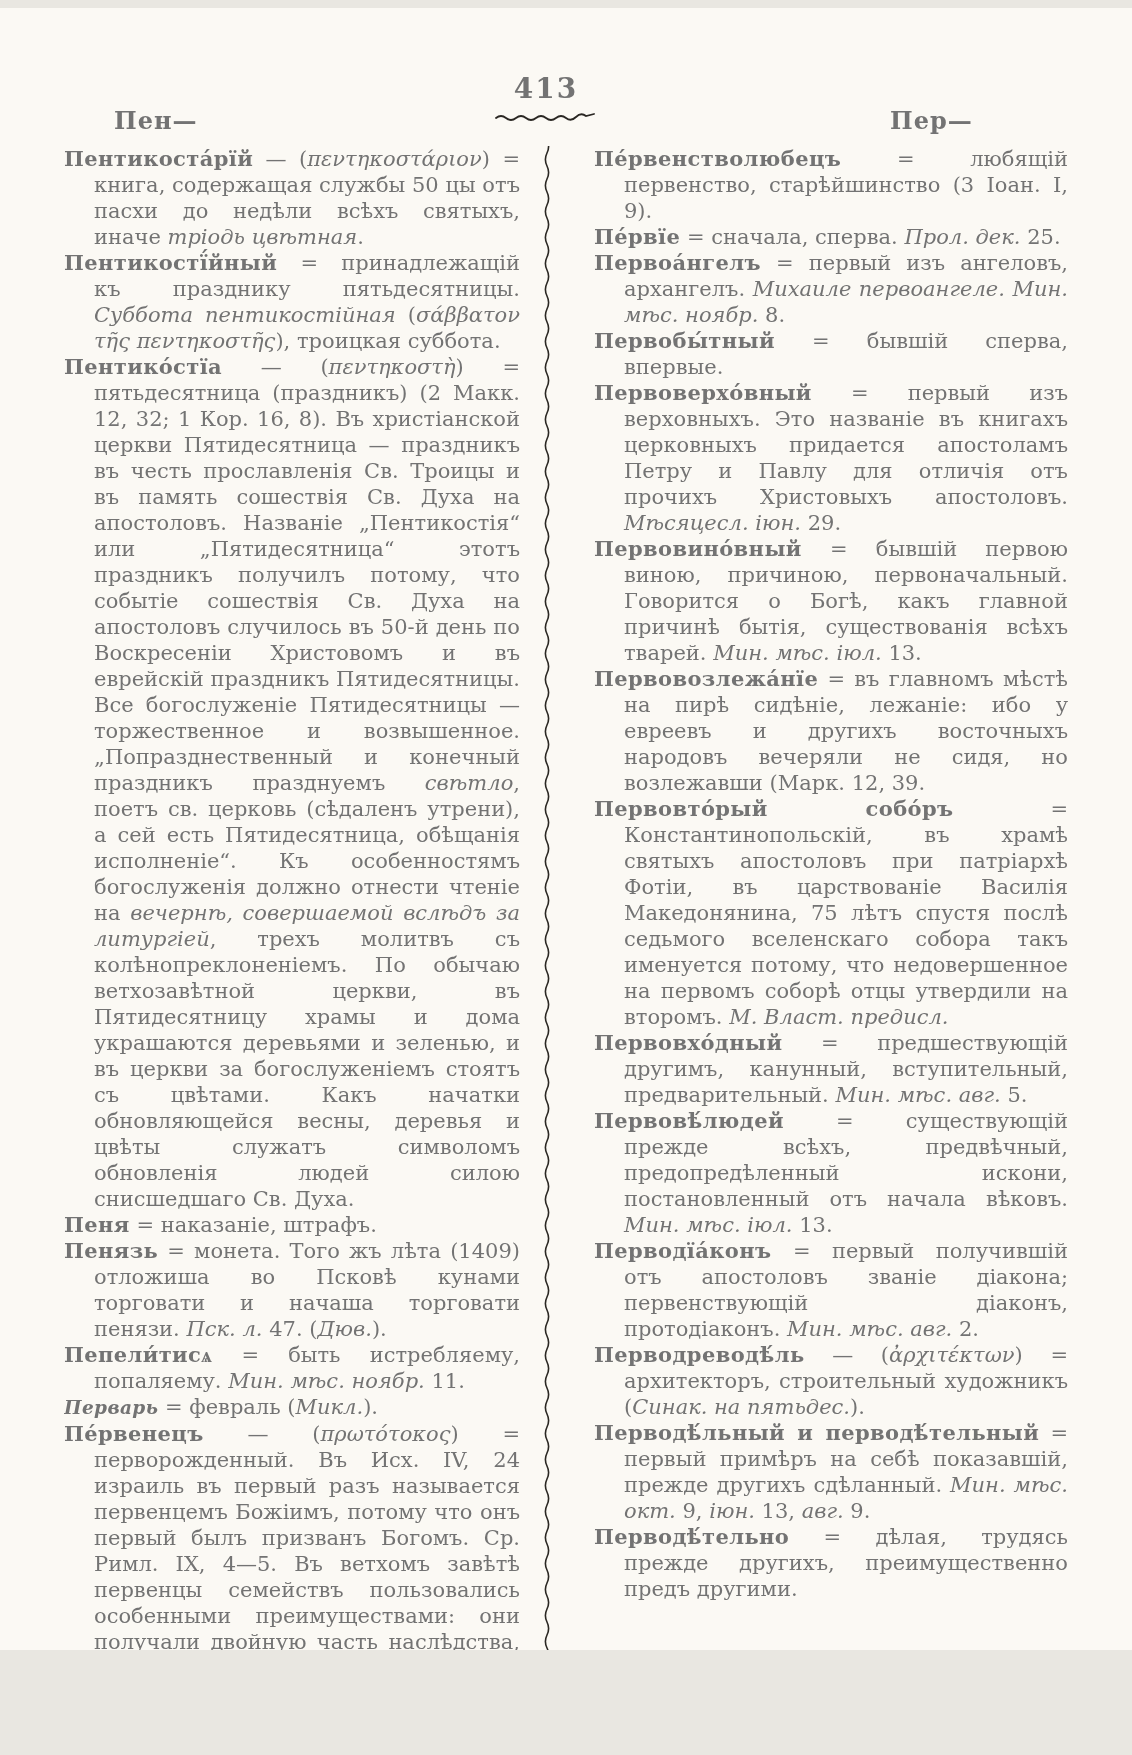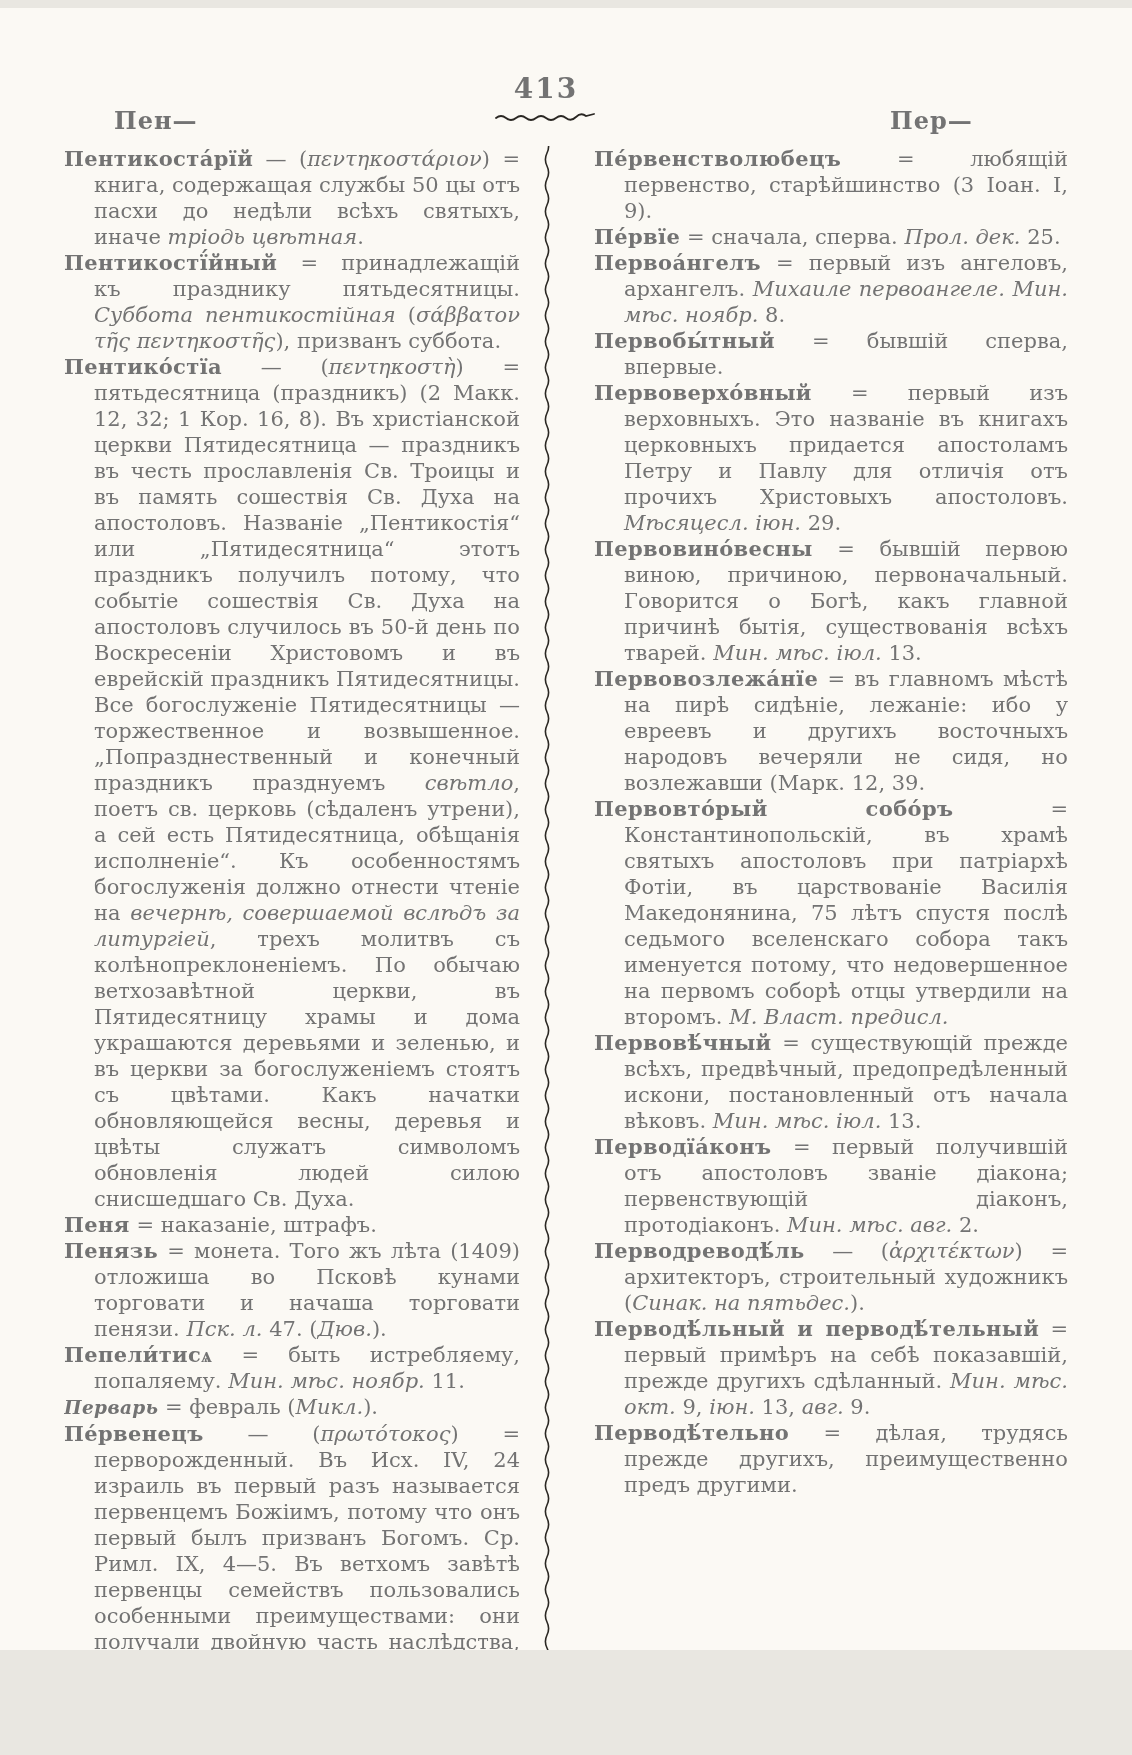--- a/index.html
+++ b/index.html
@@ -88,39 +88,40 @@
     <path d="M2 7 q5 -4 10 0 t10 0 t10 0 t10 0 t10 0 t10 0 t10 0 t10 -1 t10 -1 l8 -2" fill="none" stroke="#2a2723" stroke-width="1.8" stroke-linecap="round"></path>
   </svg>
 
   <div class="running-head left">Пен—</div>
 
   <div class="running-head right">Пер—</div>
 
   <div class="columns">
     <div class="column left" id="col-left">
         <p class="entry"><span class="headword">Пентикоста́рїй</span> <span class="seg-plain">— (</span><span class="seg-greek">πεντηκοστάριον</span><span class="seg-plain">) = книга, содержащая службы 50 цы отъ пасхи до недѣли всѣхъ святыхъ, иначе </span><span class="seg-italic">тріодь цвѣтная</span><span class="seg-plain">.</span></p>
-        <p class="entry"><span class="headword">Пентикостї́йный</span> <span class="seg-plain">= принадлежащій къ празднику пятьдесятницы. </span><span class="seg-italic">Суббота пентикостійная</span><span class="seg-plain"> (</span><span class="seg-greek">σάββατον τῆς πεντηκοστῆς</span><span class="seg-plain">), призванъ суббота.</span></p>
+        <p class="entry"><span class="headword">Пентикостї́йный</span> <span class="seg-plain">= принадлежащій къ празднику пятьдесятницы. </span><span class="seg-italic">Суббота пентикостійная</span><span class="seg-plain"> (</span><span class="seg-greek">σάββατον τῆς πεντηκοστῆς</span><span class="seg-plain">), троицкая суббота.</span></p>
         <p class="entry"><span class="headword">Пентико́стїа</span> <span class="seg-plain">— (</span><span class="seg-greek">πεντηκοστὴ</span><span class="seg-plain">) = пятьдесятница (праздникъ) (2 Макк. 12, 32; 1 Кор. 16, 8). Въ христіанской церкви Пятидесятница — праздникъ въ честь прославленія Св. Троицы и въ память сошествія Св. Духа на апостоловъ. Названіе „Пентикостія“ или „Пятидесятница“ этотъ праздникъ получилъ потому, что событіе сошествія Св. Духа на апостоловъ случилось въ 50-й день по Воскресеніи Христовомъ и въ еврейскій праздникъ Пятидесятницы. Все богослуженіе Пятидесятницы — торжественное и возвышенное. „Попразднественный и конечный праздникъ празднуемъ </span><span class="seg-italic">свѣтло</span><span class="seg-plain">, поетъ св. церковь (сѣдаленъ утрени), а сей есть Пятидесятница, обѣщанія исполненіе“. Къ особенностямъ богослуженія должно отнести чтеніе на </span><span class="seg-italic">вечернѣ, совершаемой вслѣдъ за литургіей</span><span class="seg-plain">, трехъ молитвъ съ колѣнопреклоненіемъ. По обычаю ветхозавѣтной церкви, въ Пятидесятницу храмы и дома украшаются деревьями и зеленью, и въ церкви за богослуженіемъ стоятъ съ цвѣтами. Какъ начатки обновляющейся весны, деревья и цвѣты служатъ символомъ обновленія людей силою снисшедшаго Св. Духа.</span></p>
         <p class="entry"><span class="headword">Пеня</span> <span class="seg-plain">= наказаніе, штрафъ.</span></p>
         <p class="entry"><span class="headword">Пенязь</span> <span class="seg-plain">= монета. Того жъ лѣта (1409) отложиша во Псковѣ кунами торговати и начаша торговати пенязи. </span><span class="seg-italic">Пск. л.</span><span class="seg-plain"> 47. (</span><span class="seg-italic">Дюв.</span><span class="seg-plain">).</span></p>
         <p class="entry"><span class="headword">Пепели́тисѧ</span> <span class="seg-plain">= быть истребляему, попаляему. </span><span class="seg-italic">Мин. мѣс. ноябр.</span><span class="seg-plain"> 11.</span></p>
         <p class="entry"><span class="headword small">Перварь</span> <span class="seg-plain">= февраль (</span><span class="seg-italic">Микл.</span><span class="seg-plain">).</span></p>
         <p class="entry"><span class="headword">Пе́рвенецъ</span> <span class="seg-plain">— (</span><span class="seg-greek">πρωτότοκος</span><span class="seg-plain">) = перворожденный. Въ Исх. IV, 24 израиль въ первый разъ называется первенцемъ Божіимъ, потому что онъ первый былъ призванъ Богомъ. Ср. Римл. IX, 4—5. Въ ветхомъ завѣтѣ первенцы семействъ пользовались особенными преимуществами: они получали двойную часть наслѣдства, господство надъ братьями и они священнодѣйствовали, какъ главы семействъ (Ср. Быт. XLIX, 3). </span></p>
       </div>
     <div class="col-gap"></div>
     <div class="column right" id="col-right">
         <p class="entry"><span class="headword">Пе́рвенстволюбецъ</span> <span class="seg-plain">= любящій первенство, старѣйшинство (3 Іоан. I, 9).</span></p>
         <p class="entry"><span class="headword">Пе́рвїе</span> <span class="seg-plain">= сначала, сперва. </span><span class="seg-italic">Прол. дек.</span><span class="seg-plain"> 25.</span></p>
         <p class="entry"><span class="headword">Первоа́нгелъ</span> <span class="seg-plain">= первый изъ ангеловъ, архангелъ. </span><span class="seg-italic">Михаиле первоангеле. Мин. мѣс. ноябр.</span><span class="seg-plain"> 8.</span></p>
         <p class="entry"><span class="headword">Первобы́тный</span> <span class="seg-plain">= бывшій сперва, впервые.</span></p>
         <p class="entry"><span class="headword">Первоверхо́вный</span> <span class="seg-plain">= первый изъ верховныхъ. Это названіе въ книгахъ церковныхъ придается апостоламъ Петру и Павлу для отличія отъ прочихъ Христовыхъ апостоловъ. </span><span class="seg-italic">Мѣсяцесл. іюн.</span><span class="seg-plain"> 29.</span></p>
-        <p class="entry"><span class="headword">Первовино́весны</span> <span class="seg-plain">= бывшій первою виною, причиною, первоначальный. Говорится о Богѣ, какъ главной причинѣ бытія, существованія всѣхъ тварей. </span><span class="seg-italic">Мин. мѣс. іюл.</span><span class="seg-plain"> 13.</span></p>
+        <p class="entry"><span class="headword">Первовино́вный</span> <span class="seg-plain">= бывшій первою виною, причиною, первоначальный. Говорится о Богѣ, какъ главной причинѣ бытія, существованія всѣхъ тварей. </span><span class="seg-italic">Мин. мѣс. іюл.</span><span class="seg-plain"> 13.</span></p>
         <p class="entry"><span class="headword">Первовозлежа́нїе</span> <span class="seg-plain">= въ главномъ мѣстѣ на пирѣ сидѣніе, лежаніе: ибо у евреевъ и другихъ восточныхъ народовъ вечеряли не сидя, но возлежавши (Марк. 12, 39.</span></p>
         <p class="entry"><span class="headword">Первовто́рый собо́ръ</span> <span class="seg-plain">= Константинопольскій, въ храмѣ святыхъ апостоловъ при патріархѣ Фотіи, въ царствованіе Василія Македонянина, 75 лѣтъ спустя послѣ седьмого вселенскаго собора такъ именуется потому, что недовершенное на первомъ соборѣ отцы утвердили на второмъ. </span><span class="seg-italic">М. Власт. предисл.</span></p>
-        <p class="entry"><span class="headword">Первовѣ́чный</span> <span class="seg-plain">= существующій прежде всѣхъ, предвѣчный, предопредѣленный искони, постановленный отъ начала вѣковъ. </span><span class="seg-italic">Мин. мѣс. іюл.</span><span class="seg-plain"> 13.</span></p>
+        <p class="entry"><span class="headword">Первовхо́дный</span> <span class="seg-plain">= предшествующій другимъ, канунный, вступительный, предварительный. </span><span class="seg-italic">Мин. мѣс. авг.</span><span class="seg-plain"> 5.</span></p>
+        <p class="entry"><span class="headword">Первовѣ́людей</span> <span class="seg-plain">= существующій прежде всѣхъ, предвѣчный, предопредѣленный искони, постановленный отъ начала вѣковъ. </span><span class="seg-italic">Мин. мѣс. іюл.</span><span class="seg-plain"> 13.</span></p>
         <p class="entry"><span class="headword">Перводїа́конъ</span> <span class="seg-plain">= первый получившій отъ апостоловъ званіе діакона; первенствующій діаконъ, протодіаконъ. </span><span class="seg-italic">Мин. мѣс. авг.</span><span class="seg-plain"> 2.</span></p>
         <p class="entry"><span class="headword">Перводреводѣ́ль</span> <span class="seg-plain">— (</span><span class="seg-greek">ἀρχιτέκτων</span><span class="seg-plain">) = архитекторъ, строительный художникъ (</span><span class="seg-italic">Синак. на пятьдес.</span><span class="seg-plain">).</span></p>
         <p class="entry"><span class="headword">Перводѣ́льный и перводѣ́тельный</span> <span class="seg-plain">= первый примѣръ на себѣ показавшій, прежде другихъ сдѣланный. </span><span class="seg-italic">Мин. мѣс. окт.</span><span class="seg-plain"> 9, </span><span class="seg-italic">іюн.</span><span class="seg-plain"> 13, </span><span class="seg-italic">авг.</span><span class="seg-plain"> 9.</span></p>
         <p class="entry"><span class="headword">Перводѣ́тельно</span> <span class="seg-plain">= дѣлая, трудясь прежде другихъ, преимущественно предъ другими. </span></p>
       </div>
     <svg class="divider-svg" width="12" height="1530" viewBox="0 0 12 1530">
       <path id="divider-path" fill="none" stroke="#2a2723" stroke-width="1.6" d="M6 0 q3.2 6.5 0 13 q-3.2 6.5 0 13 q3.2 6.5 0 13 q-3.2 6.5 0 13 q3.2 6.5 0 13 q-3.2 6.5 0 13 q3.2 6.5 0 13 q-3.2 6.5 0 13 q3.2 6.5 0 13 q-3.2 6.5 0 13 q3.2 6.5 0 13 q-3.2 6.5 0 13 q3.2 6.5 0 13 q-3.2 6.5 0 13 q3.2 6.5 0 13 q-3.2 6.5 0 13 q3.2 6.5 0 13 q-3.2 6.5 0 13 q3.2 6.5 0 13 q-3.2 6.5 0 13 q3.2 6.5 0 13 q-3.2 6.5 0 13 q3.2 6.5 0 13 q-3.2 6.5 0 13 q3.2 6.5 0 13 q-3.2 6.5 0 13 q3.2 6.5 0 13 q-3.2 6.5 0 13 q3.2 6.5 0 13 q-3.2 6.5 0 13 q3.2 6.5 0 13 q-3.2 6.5 0 13 q3.2 6.5 0 13 q-3.2 6.5 0 13 q3.2 6.5 0 13 q-3.2 6.5 0 13 q3.2 6.5 0 13 q-3.2 6.5 0 13 q3.2 6.5 0 13 q-3.2 6.5 0 13 q3.2 6.5 0 13 q-3.2 6.5 0 13 q3.2 6.5 0 13 q-3.2 6.5 0 13 q3.2 6.5 0 13 q-3.2 6.5 0 13 q3.2 6.5 0 13 q-3.2 6.5 0 13 q3.2 6.5 0 13 q-3.2 6.5 0 13 q3.2 6.5 0 13 q-3.2 6.5 0 13 q3.2 6.5 0 13 q-3.2 6.5 0 13 q3.2 6.5 0 13 q-3.2 6.5 0 13 q3.2 6.5 0 13 q-3.2 6.5 0 13 q3.2 6.5 0 13 q-3.2 6.5 0 13 q3.2 6.5 0 13 q-3.2 6.5 0 13 q3.2 6.5 0 13 q-3.2 6.5 0 13 q3.2 6.5 0 13 q-3.2 6.5 0 13 q3.2 6.5 0 13 q-3.2 6.5 0 13 q3.2 6.5 0 13 q-3.2 6.5 0 13 q3.2 6.5 0 13 q-3.2 6.5 0 13 q3.2 6.5 0 13 q-3.2 6.5 0 13 q3.2 6.5 0 13 q-3.2 6.5 0 13 q3.2 6.5 0 13 q-3.2 6.5 0 13 q3.2 6.5 0 13 q-3.2 6.5 0 13 q3.2 6.5 0 13 q-3.2 6.5 0 13 q3.2 6.5 0 13 q-3.2 6.5 0 13 q3.2 6.5 0 13 q-3.2 6.5 0 13 q3.2 6.5 0 13 q-3.2 6.5 0 13 q3.2 6.5 0 13 q-3.2 6.5 0 13 q3.2 6.5 0 13 q-3.2 6.5 0 13 q3.2 6.5 0 13 q-3.2 6.5 0 13 q3.2 6.5 0 13 q-3.2 6.5 0 13 q3.2 6.5 0 13 q-3.2 6.5 0 13 q3.2 6.5 0 13 q-3.2 6.5 0 13 q3.2 6.5 0 13 q-3.2 6.5 0 13 q3.2 6.5 0 13 q-3.2 6.5 0 13 q3.2 6.5 0 13 q-3.2 6.5 0 13 q3.2 6.5 0 13 q-3.2 6.5 0 13 q3.2 6.5 0 13 q-3.2 6.5 0 13 q3.2 6.5 0 13 q-3.2 6.5 0 13 q3.2 6.5 0 13 q-3.2 6.5 0 13 q3.2 6.5 0 13 q-3.2 6.5 0 13 q3.2 6.5 0 13 q-3.2 6.5 0 13"></path>
     </svg>
   </div>
 

